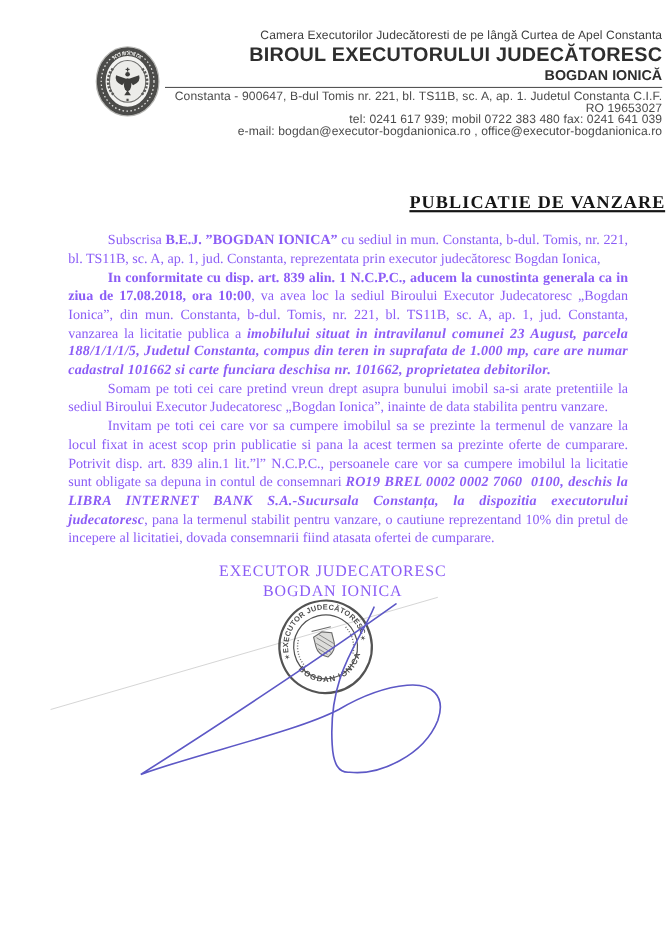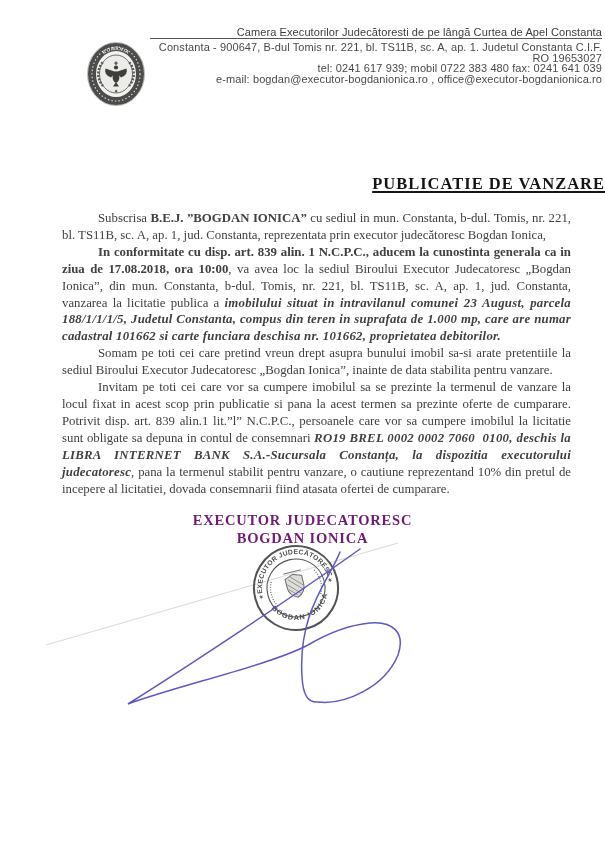--- a/index.html
+++ b/index.html
@@ -31,32 +31,32 @@
     font-size:16.5px;font-weight:700;letter-spacing:1px;
     text-decoration:underline;text-decoration-thickness:1.5px;text-underline-offset:2px;
     color:#151515;
   }
   
   .body-text{margin:16px 34px 0 62px;}
   .para{
     margin:0;
     font-size:12.8px;line-height:16.9px;
     text-align:justify;text-indent:36px;
-    color:#404040;
+    color:#8b5cf6;
   }
   .seg{white-space:pre-wrap;}
   .seg.b{font-weight:700;}
   .seg.u{text-decoration-thickness:1.4px;text-underline-offset:1.5px;margin-top:12px;}
   .seg.bi{font-weight:700;font-style:italic;letter-spacing:.25px;}
   
   .sig-block{margin-top:14px;}
   .sig-heading{
     text-align:center;
-    font-weight:700;font-size:14.5px;line-height:18px;letter-spacing:.8px;
-    color:#701a75;
+    font-weight:400;font-size:14.5px;line-height:18px;letter-spacing:.8px;
+    color:#8b5cf6;
   }
   .sig-svg{display:block;margin:-10px 0 0 40px;}
 </style>
 </head>
 <body>
 
 <div class="page">
 
   <header class="letterhead">
 
@@ -78,20 +78,22 @@
         <path d="M30,31 L19.5,27.5 Q17.5,33.5 25,36.5 Z"></path>
         <path d="M30,31 L40.5,27.5 Q42.5,33.5 35,36.5 Z"></path>
         <ellipse cx="30" cy="36" rx="3.4" ry="5.8"></ellipse>
         <path d="M30,41 l-3,4.5 h6 Z"></path>
       </g>
       <text x="30" y="51.5" font-size="5" text-anchor="middle" fill="#3e3e3c">✷</text>
     </svg>
 
     <div class="lh-text">
       <div class="lh-chamber">Camera Executorilor Judecătoresti de pe lângă Curtea de Apel Constanta</div>
+      <div class="lh-office">BIROUL EXECUTORULUI JUDECĂTORESC</div>
+      <div class="lh-name">BOGDAN IONICĂ</div>
       <div class="lh-rule"></div>
       <div class="lh-contact">Constanta - 900647, B-dul Tomis nr. 221, bl. TS11B, sc. A, ap. 1. Judetul Constanta    C.I.F. RO 19653027</div>
       <div class="lh-contact">tel: 0241 617 939; mobil 0722 383 480    fax: 0241 641 039</div>
       <div class="lh-contact">e-mail: bogdan@executor-bogdanionica.ro ,    office@executor-bogdanionica.ro</div>
     </div>
   </header>
 
   <h1 class="doc-title">PUBLICATIE DE VANZARE</h1>
 
   <main class="body-text">

